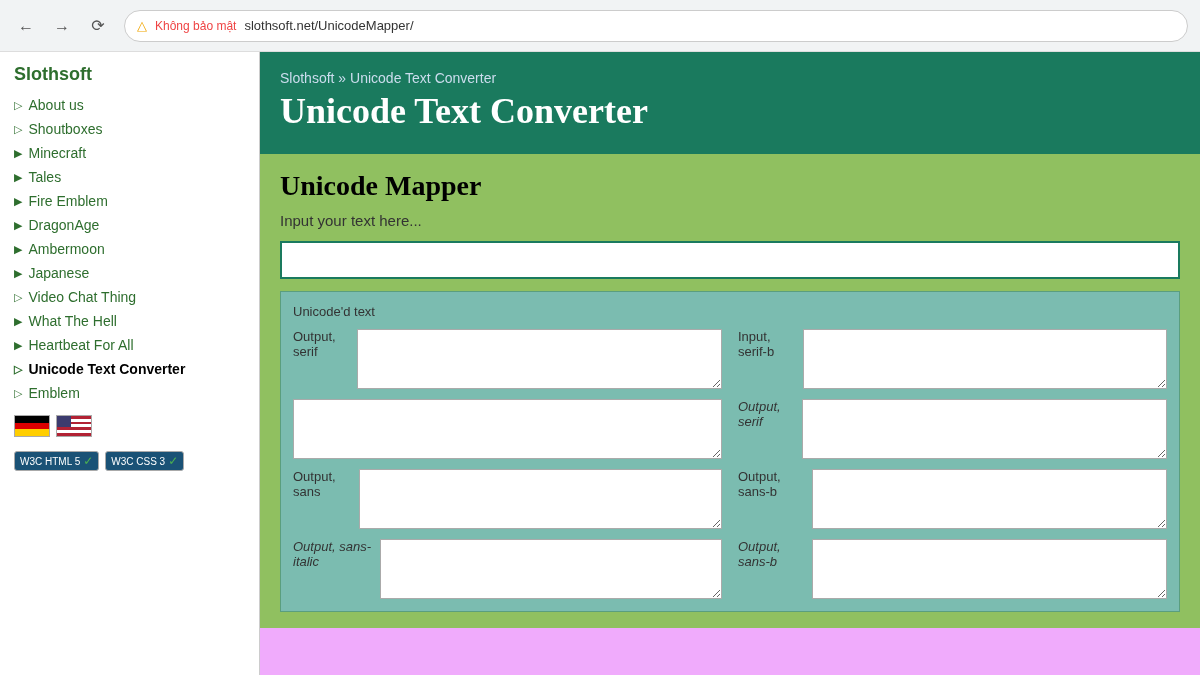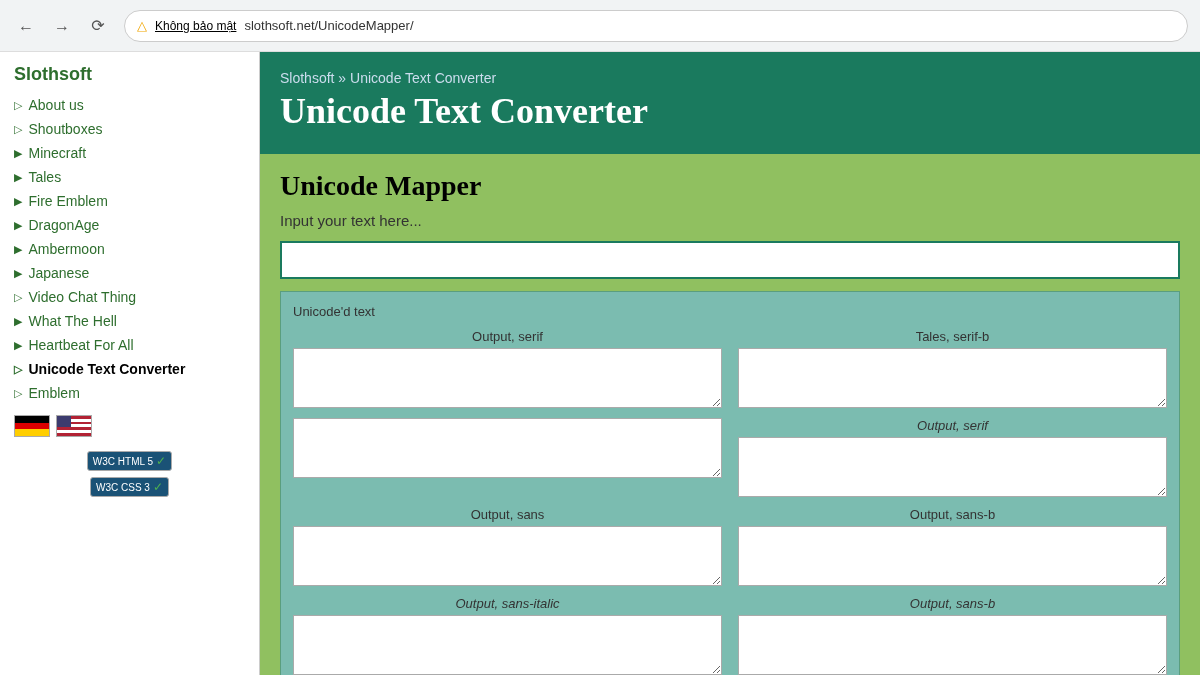--- a/index.html
+++ b/index.html
@@ -22,21 +22,21 @@
       display: flex; align-items: center; justify-content: center;
       font-size: 16px; color: #555;
     }
     .address-bar {
       flex: 1; height: 32px;
       background: #fff; border: 1px solid #ccc; border-radius: 16px;
       display: flex; align-items: center; padding: 0 12px; gap: 8px;
       font-size: 13px; color: #333;
     }
     .warning-icon { color: #f0a500; font-size: 13px; }
-    .insecure-text { color: #000000; font-size: 12px; text-decoration: underline; }
+    .insecure-text { color: #ef4444; font-size: 12px; }
     .url-text { color: #333; }
 
     
     .page-layout {
       display: flex;
       height: calc(675px - 52px);
       overflow: hidden;
     }
 
     
@@ -91,22 +91,21 @@
     .flag-us {
       background: #b22234;
       position: relative;
       overflow: hidden;
     }
 
     .sidebar-validators {
       display: flex;
       gap: 6px;
       padding: 4px 14px 10px 14px;
-      align-items: center;
-      flex-direction: column;
+      align-items: flex-end;
     }
     .validator-badge {
       background: #1a5276;
       color: #fff;
       font-size: 10px;
       padding: 2px 5px;
       border-radius: 3px;
       display: flex;
       align-items: center;
       gap: 3px;
@@ -180,21 +179,21 @@
       color: #333;
       margin-bottom: 10px;
     }
 
     .outputs-grid {
       display: grid;
       grid-template-columns: 1fr 1fr;
       gap: 10px 16px;
     }
 
-    .output-group { display: flex; flex-direction: column; gap: 4px; align-items: center; }
+    .output-group { display: flex; flex-direction: row; gap: 4px; }
     .output-label {
       font-size: 13px;
       color: #333;
     }
     .output-label.italic { font-style: italic; font-weight: normal; }
     .output-textarea {
       width: 100%;
       height: 60px;
       border: 1px solid #aaa;
       background: #fff;
@@ -310,21 +309,21 @@
       <input type="text" class="main-input" placeholder="" style="">
 
       <div class="outputs-container">
         <div class="outputs-label">Unicode'd text</div>
         <div class="outputs-grid" id="outputs-grid">
             <div class="output-group">
               <div class="output-label">Output, serif</div>
               <textarea class="output-textarea" style=""></textarea>
             </div>
             <div class="output-group">
-              <div class="output-label">Tales, serif-b</div>
+              <div class="output-label">Input, serif-b</div>
               <textarea class="output-textarea" style=""></textarea>
             </div>
             <div class="output-group">
               <textarea class="output-textarea" style=""></textarea>
             </div>
             <div class="output-group">
               <div class="output-label italic">Output, serif</div>
               <textarea class="output-textarea" style=""></textarea>
             </div>
             <div class="output-group">

